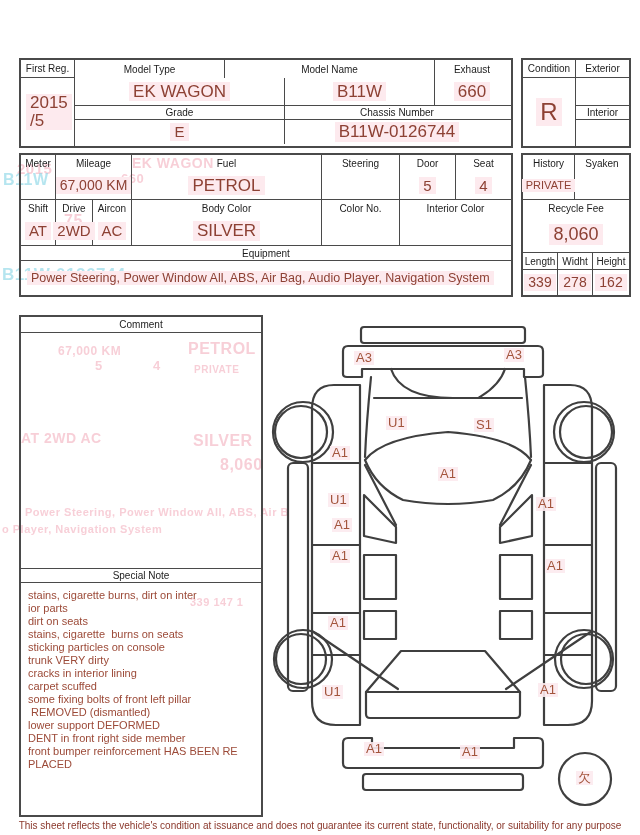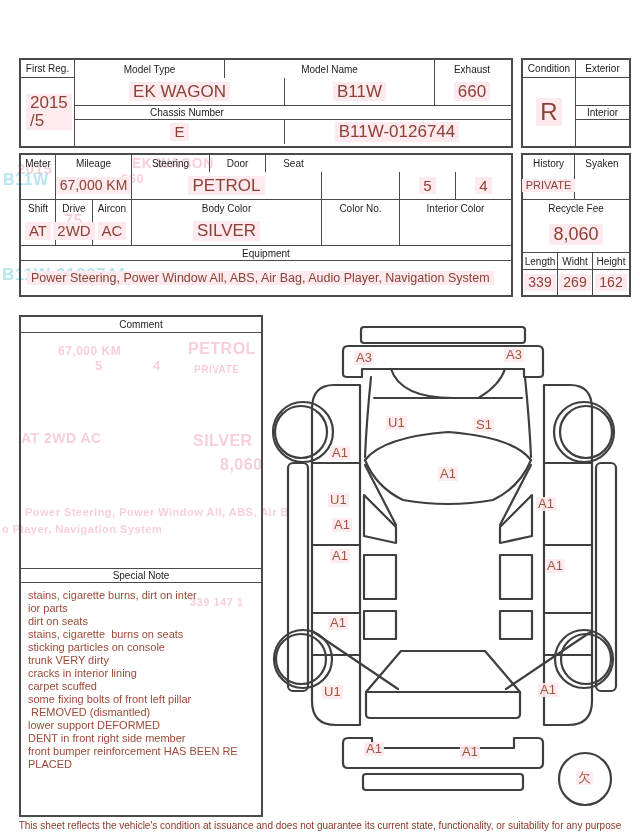--- a/index.html
+++ b/index.html
@@ -118,20 +118,21 @@
             <span class="val v17">EK WAGON</span>
           </div>
         <div class="cell br" style="width:150px">
             <span class="val v17">B11W</span>
           </div>
         <div class="cell" style="width:74px">
             <span class="val v17">660</span>
           </div>
       </div>
       <div class="row band" style="height:15px">
+        <div class="cell hdr br" style="width:210px">Grade</div>
         <div class="cell hdr" style="width:224px">Chassis Number</div>
       </div>
       <div class="row" style="height:24px">
         <div class="cell br" style="width:210px">
             <span class="val v15">E</span>
           </div>
         <div class="cell" style="width:224px">
             <span class="val v17">B11W-0126744</span>
           </div>
       </div>
@@ -150,20 +151,21 @@
       <div class="cell" style="height:27px"></div>
       <div class="cell hdr band" style="height:15px">Interior</div>
       <div class="cell" style="flex:1"></div>
     </div>
   </div>
 
   <div class="box" id="box2">
     <div class="row" style="height:17px">
       <div class="cell hdr br" style="width:35px">Meter</div>
       <div class="cell hdr br" style="width:76px">Mileage</div>
+      <div class="cell hdr br" style="width:190px">Fuel</div>
       <div class="cell hdr br" style="width:78px">Steering</div>
       <div class="cell hdr br" style="width:56px">Door</div>
       <div class="cell hdr" style="width:55px">Seat</div>
     </div>
     <div class="row bb" style="height:28px">
       <div class="cell br" style="width:35px"></div>
       <div class="cell br" style="width:76px">
           <span class="val v14">67,000 KM</span>
         </div>
       <div class="cell br" style="width:190px">
@@ -233,21 +235,21 @@
     <div class="row bb" style="height:17px">
       <div class="cell hdr br" style="width:35px">Length</div>
       <div class="cell hdr br" style="width:35px">Widht</div>
       <div class="cell hdr" style="width:36px">Height</div>
     </div>
     <div class="row" style="height:25px">
       <div class="cell br" style="width:35px">
           <span class="val v14">339</span>
         </div>
       <div class="cell br" style="width:35px">
-          <span class="val v14">269</span>
+          <span class="val v14">278</span>
         </div>
       <div class="cell" style="width:36px">
           <span class="val v14">162</span>
         </div>
     </div>
   </div>
 
   <div class="box" id="comment">
     <div class="chdr hdr">Comment</div>
     <div class="snband hdr">Special Note</div>

